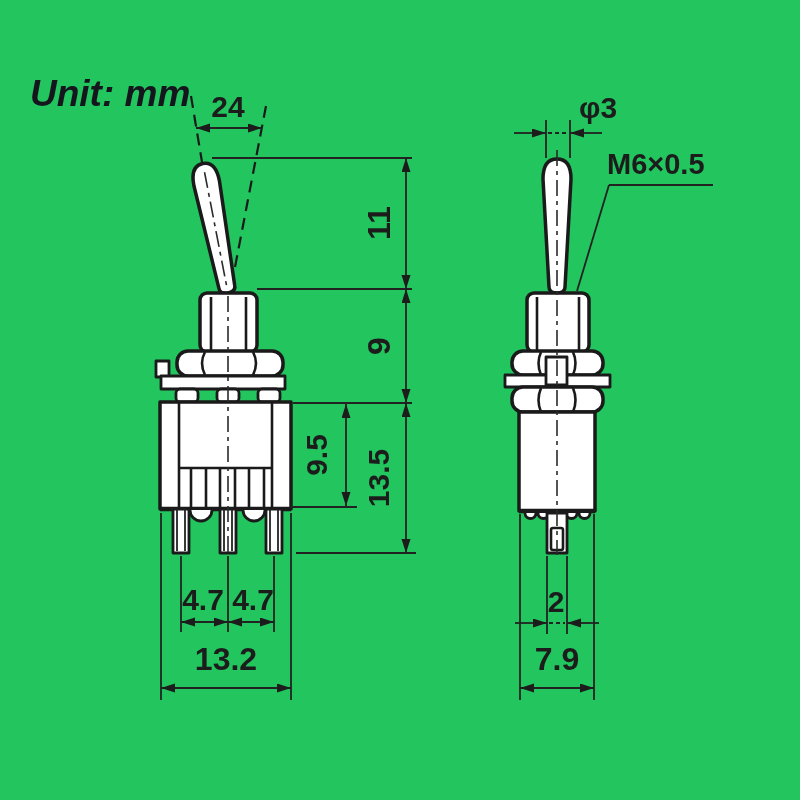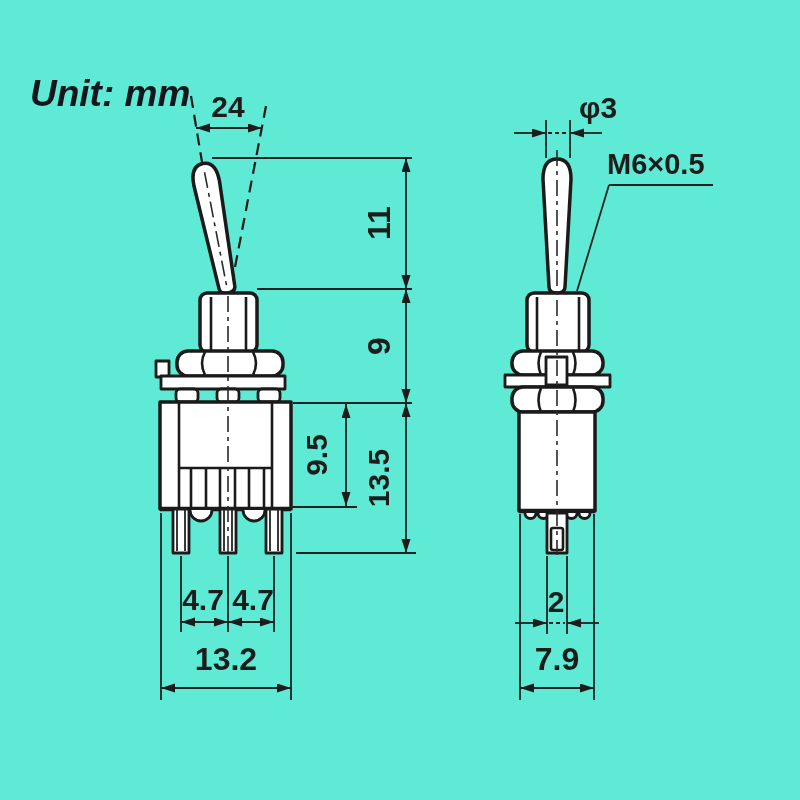--- a/index.html
+++ b/index.html
@@ -1,16 +1,16 @@
 <!DOCTYPE html>
 <html><head>
 <meta charset="utf-8">
 <style>
   html,body{margin:0;padding:0;background:#ffffff;}
-  .stage{width:800px;height:800px;position:relative;background:#5eead4;overflow:hidden;}
+  .stage{width:800px;height:800px;position:relative;background:#22c55e;overflow:hidden;}
   svg{display:block;}
   text{font-family:"Liberation Sans","DejaVu Sans",sans-serif;fill:#1c1c1c;}
   .dim-num{font-weight:bold;}
   .unit{font-weight:bold;font-style:italic;fill:#15151d;}
   .outline{fill:#ffffff;stroke:#1a1a1a;stroke-width:3.5;stroke-linejoin:round;}
   .outline-thin{fill:#ffffff;stroke:#1a1a1a;stroke-width:2.8;stroke-linejoin:round;}
   .detail{fill:none;stroke:#1a1a1a;stroke-width:2.6;}
   .heavy{fill:none;stroke:#1a1a1a;stroke-width:4.5;}
   .ext{fill:none;stroke:#222222;stroke-width:1.8;}
   .dimline{fill:none;stroke:#222222;stroke-width:1.8;}

